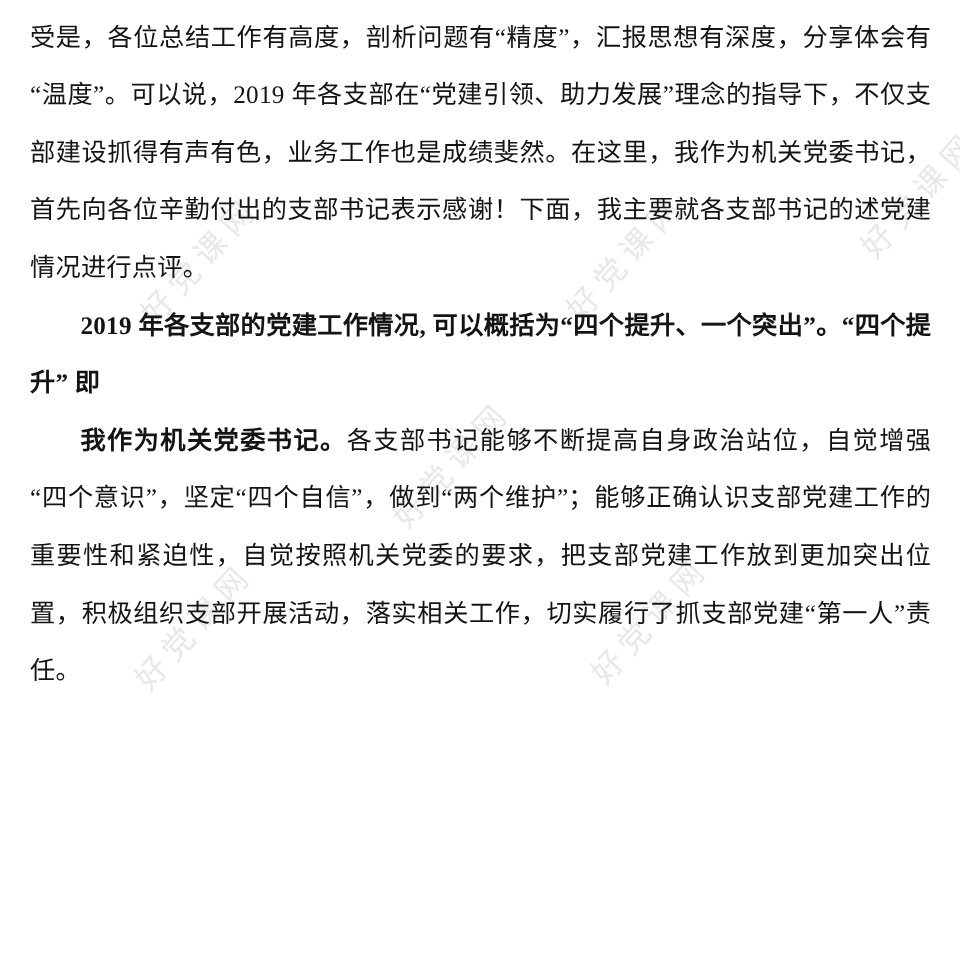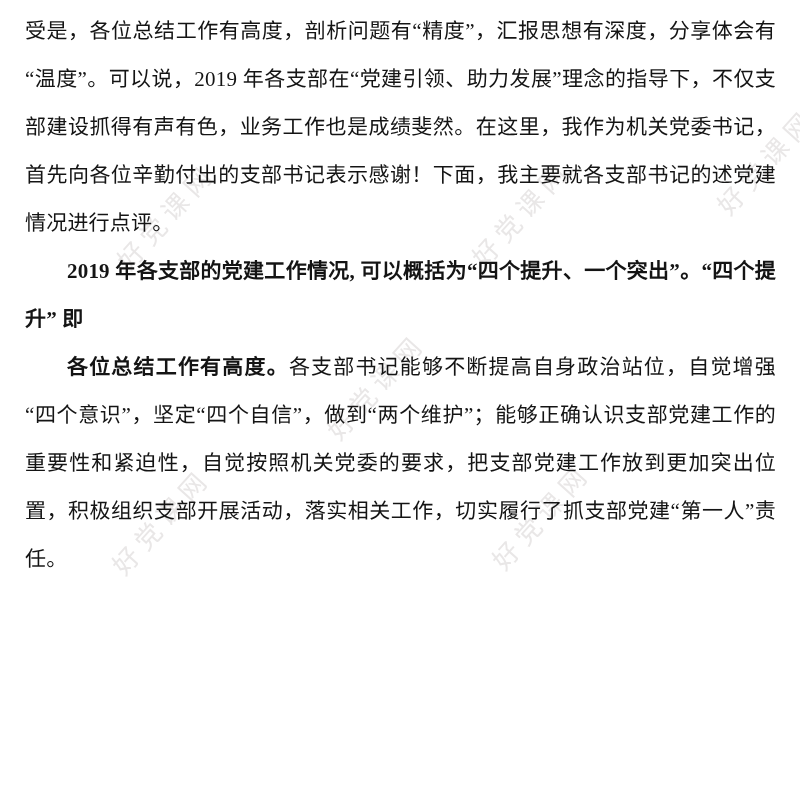--- a/index.html
+++ b/index.html
@@ -62,15 +62,15 @@
       <span class="wm" style="left: 165px; top: 215px; color: rgb(233, 231, 231);">好党课网</span>
       <span class="wm" style="left: 520px; top: 212px; color: rgb(233, 231, 231);">好党课网</span>
       <span class="wm" style="left: 765px; top: 160px; color: rgb(233, 231, 231);">好党课网</span>
       <span class="wm" style="left: 375px; top: 385px; color: rgb(233, 231, 231);">好党课网</span>
       <span class="wm" style="left: 160px; top: 520px; color: rgb(233, 231, 231);">好党课网</span>
       <span class="wm" style="left: 540px; top: 515px; color: rgb(233, 231, 231);">好党课网</span>
     </div>
   <div class="content" style="color: rgb(20, 20, 20);">
       <p class="para"><span>受是，各位总结工作有高度，剖析问题有“精度”，汇报思想有深度，分享体会有“温度”。可以说，2019 年各支部在“党建引领、助力发展”理念的指导下，不仅支部建设抓得有声有色，业务工作也是成绩斐然。在这里，我作为机关党委书记，首先向各位辛勤付出的支部书记表示感谢！下面，我主要就各支部书记的述党建情况进行点评。</span></p>
       <p class="para indent"><span class="seg-bold">2019 年各支部的党建工作情况, 可以概括为“四个提升、一个突出”。“四个提升” 即</span></p>
-      <p class="para indent"><span class="seg-bold">各位总结工作有高度。</span><span>各支部书记能够不断提高自身政治站位，自觉增强“四个意识”，坚定“四个自信”，做到“两个维护”；能够正确认识支部党建工作的重要性和紧迫性，自觉按照机关党委的要求，把支部党建工作放到更加突出位置，积极组织支部开展活动，落实相关工作，切实履行了抓支部党建“第一人”责任。</span></p>
+      <p class="para indent"><span class="seg-bold">我作为机关党委书记。</span><span>各支部书记能够不断提高自身政治站位，自觉增强“四个意识”，坚定“四个自信”，做到“两个维护”；能够正确认识支部党建工作的重要性和紧迫性，自觉按照机关党委的要求，把支部党建工作放到更加突出位置，积极组织支部开展活动，落实相关工作，切实履行了抓支部党建“第一人”责任。</span></p>
     </div>
 </div>
 
 </body></html>

